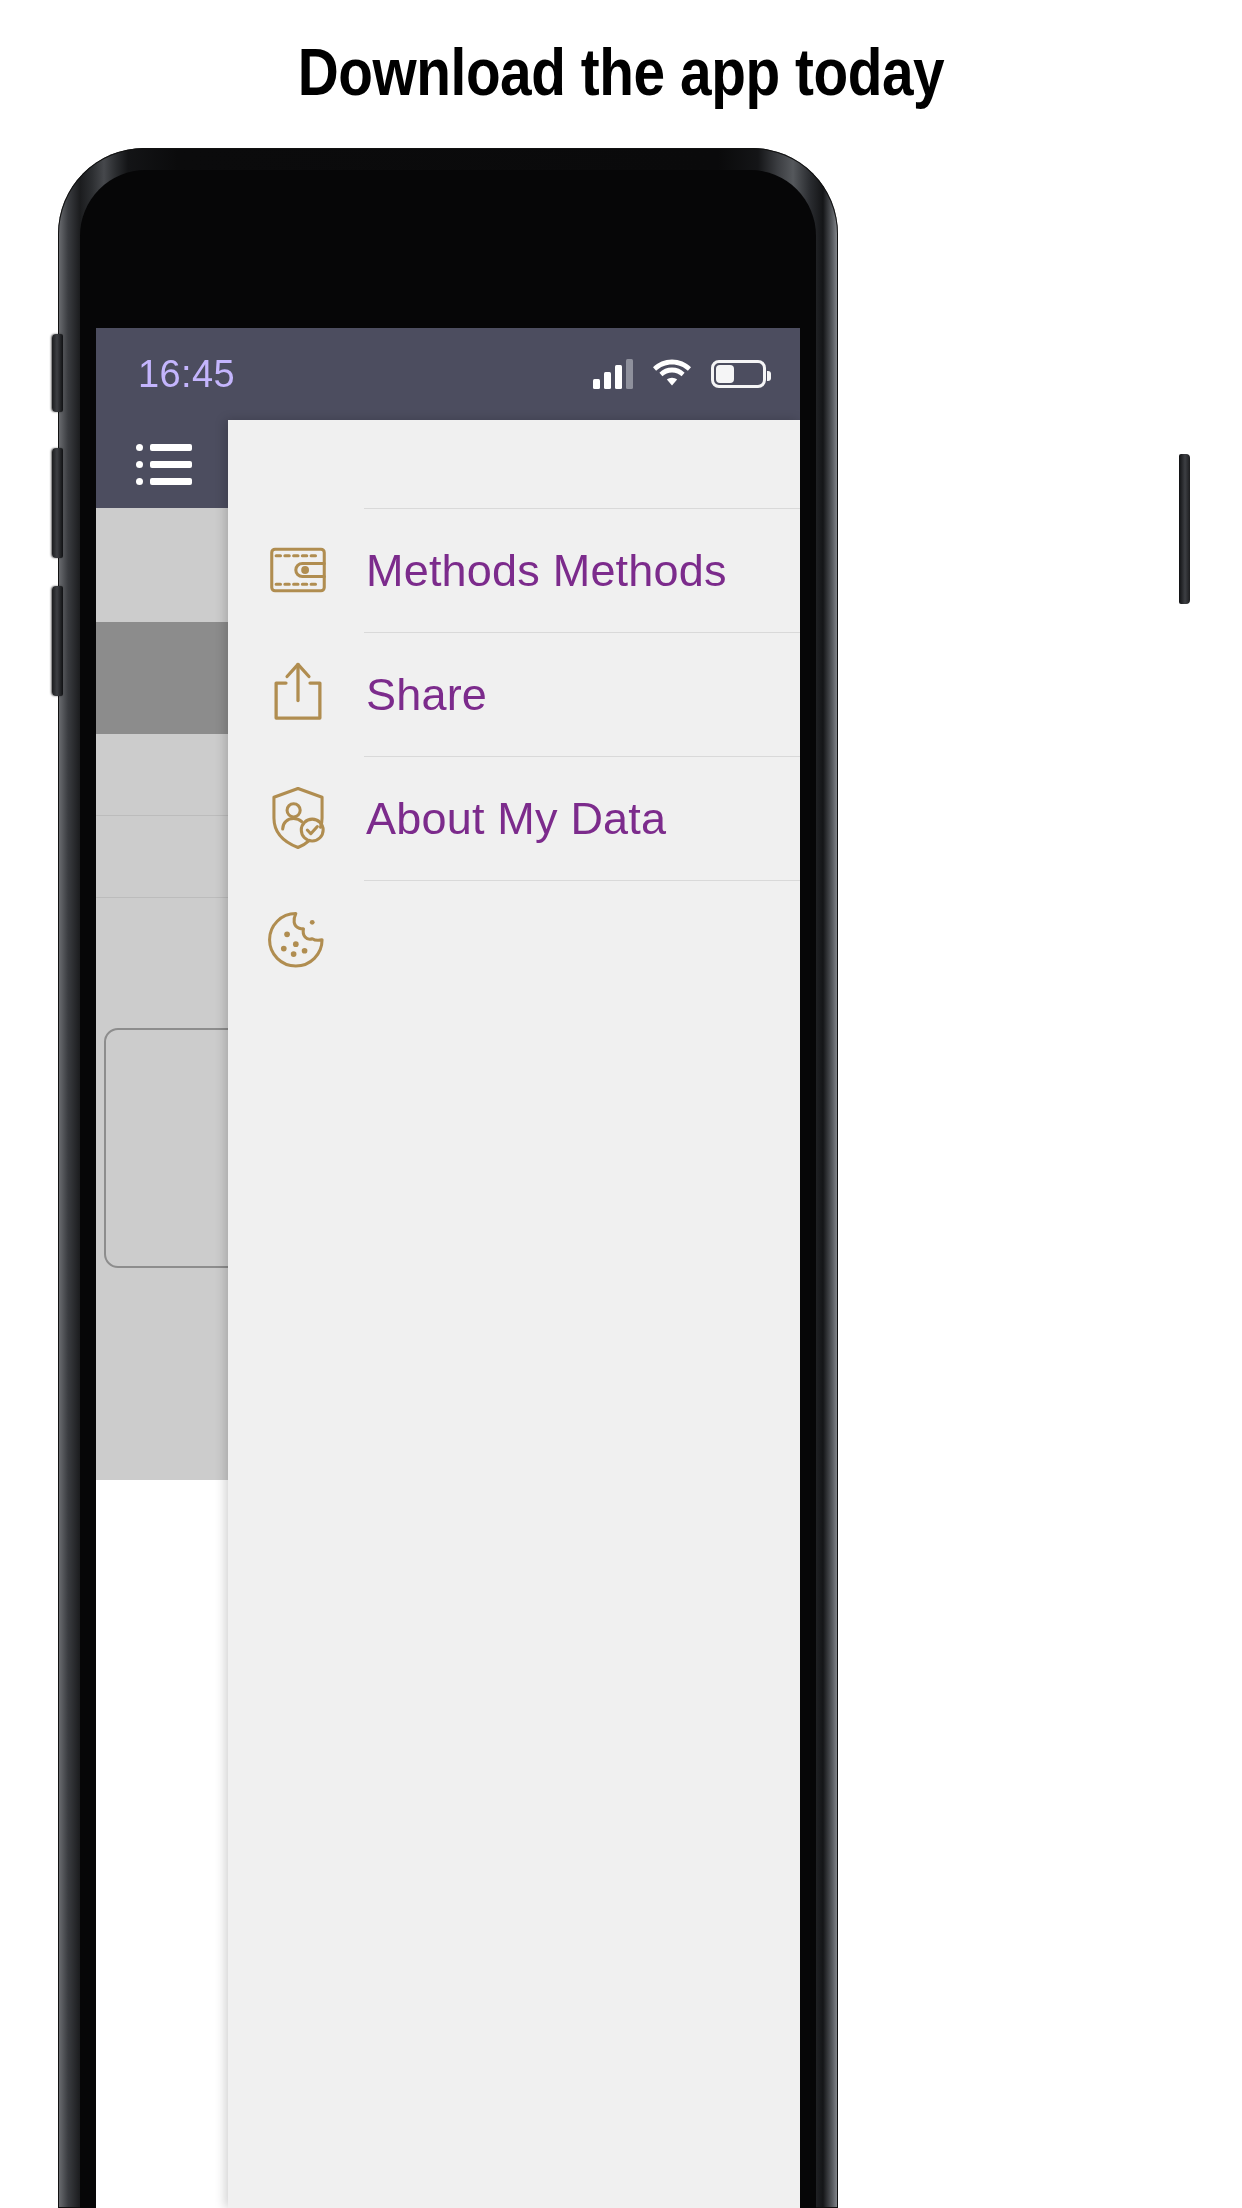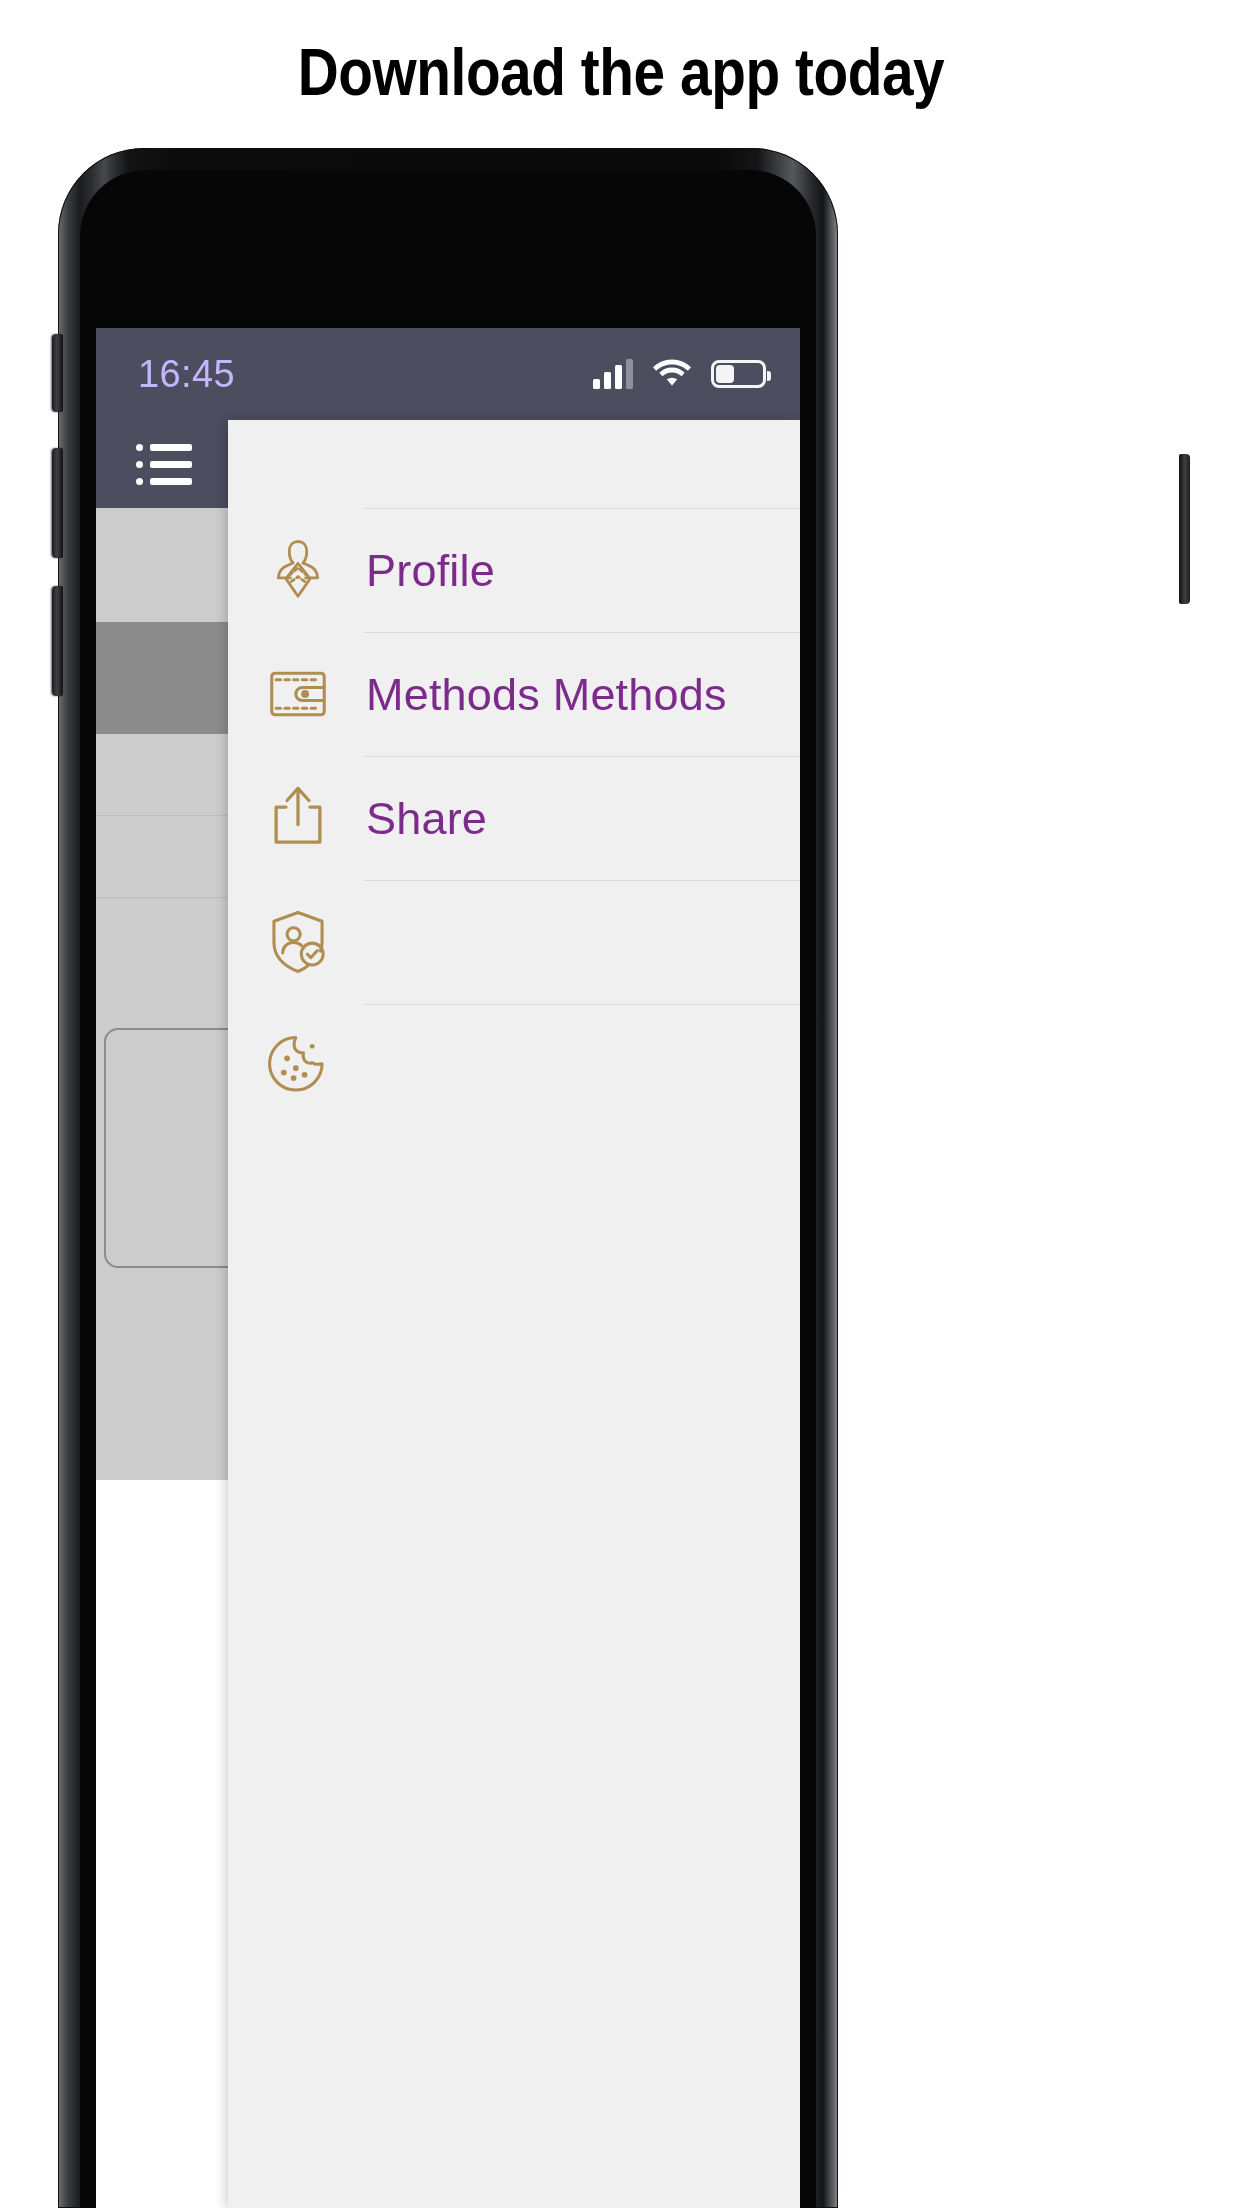--- a/index.html
+++ b/index.html
@@ -345,35 +345,20 @@
             <div class="bg-btn" style="top:48px"></div>
           </div>
           <div style="height:810px;background:#ffffff"></div>
         </div>
 
         <div class="drawer">
           <div class="drawer-head"></div>
 
           <div class="menu">
 
-            <div class="menu-item">
-              <span class="sep"></span>
-              <span class="m-icon">
-                <svg viewBox="0 0 64 64" fill="none" stroke="#b08d50" stroke-width="2.6" stroke-linecap="round" stroke-linejoin="round">
-                  <path d="M32 6c-5 0-8 3.8-8 9 0 4.6 1.6 8.4 3.4 10.6"></path>
-                  <path d="M32 6c5 0 8 3.8 8 9 0 4.6-1.6 8.4-3.4 10.6"></path>
-                  <path d="M27.4 25.6 22 28c-5 1.8-7.6 5.4-8 11.2h11"></path>
-                  <path d="M36.6 25.6 42 28c5 1.8 7.6 5.4 8 11.2H39"></path>
-                  <path d="M32 26 21 40l11 16 11-16z"></path>
-                  <path d="M24.5 36.5 32 30l7.5 6.5" stroke-dasharray="3 3"></path>
-                  <path d="M26 42.5 32 38l6 4.5" stroke-dasharray="3 3"></path>
-                </svg>
-              </span>
-              <span class="m-label">Profile</span>
-            </div>
 
             <div class="menu-item">
               <span class="sep"></span>
               <span class="m-icon">
                 <svg viewBox="0 0 64 64" fill="none" stroke="#b08d50" stroke-width="2.8" stroke-linecap="round" stroke-linejoin="round">
                   <rect x="8" y="13" width="48" height="38" rx="3"></rect>
                   <path d="M12 19h40" stroke-dasharray="4 4"></path>
                   <path d="M12 45h40" stroke-dasharray="4 4"></path>
                   <path d="M56 26H36a6 6 0 0 0 0 12h20"></path>
                   <circle cx="38.5" cy="32" r="3.6" fill="#b08d50" stroke="none"></circle>
@@ -400,20 +385,21 @@
               <span class="m-icon">
                 <svg viewBox="0 0 64 64" fill="none" stroke="#b08d50" stroke-width="2.8" stroke-linecap="round" stroke-linejoin="round">
                   <path d="M32 5 10 13v19c0 13 9 22 22 27 4-1.6 7.6-3.8 10.5-6.5"></path>
                   <path d="M32 5l22 8v19c0 3-.5 5.8-1.4 8.4"></path>
                   <circle cx="28" cy="25" r="6"></circle>
                   <path d="M18 42c0-6 4.5-9.5 10-9.5 3 0 5.6 1 7.4 2.8"></path>
                   <circle cx="45" cy="43" r="10"></circle>
                   <path d="M40.5 43l3.2 3.4 6-6.6"></path>
                 </svg>
               </span>
+              <span class="m-label">About My Data</span>
             </div>
 
             <div class="menu-item">
               <span class="sep"></span>
               <span class="m-icon">
                 <svg viewBox="0 0 64 64" fill="none" stroke="#b08d50" stroke-width="2.8" stroke-linecap="round" stroke-linejoin="round">
                   <path d="M30 6C16.7 6 6 16.7 6 30s10.7 24 24 24 24-10.7 24-24c-5.5 1.3-9-1-9-1s-4 1.5-6.5-1.5S37 20 37 20s-7.5.5-8.5-6c-.6-3.8 1.5-8 1.5-8z"></path>
                   <circle cx="22" cy="25" r="2.6" fill="#b08d50" stroke="none"></circle>
                   <circle cx="30" cy="34" r="2.6" fill="#b08d50" stroke="none"></circle>
                   <circle cx="19" cy="38" r="2.6" fill="#b08d50" stroke="none"></circle>

